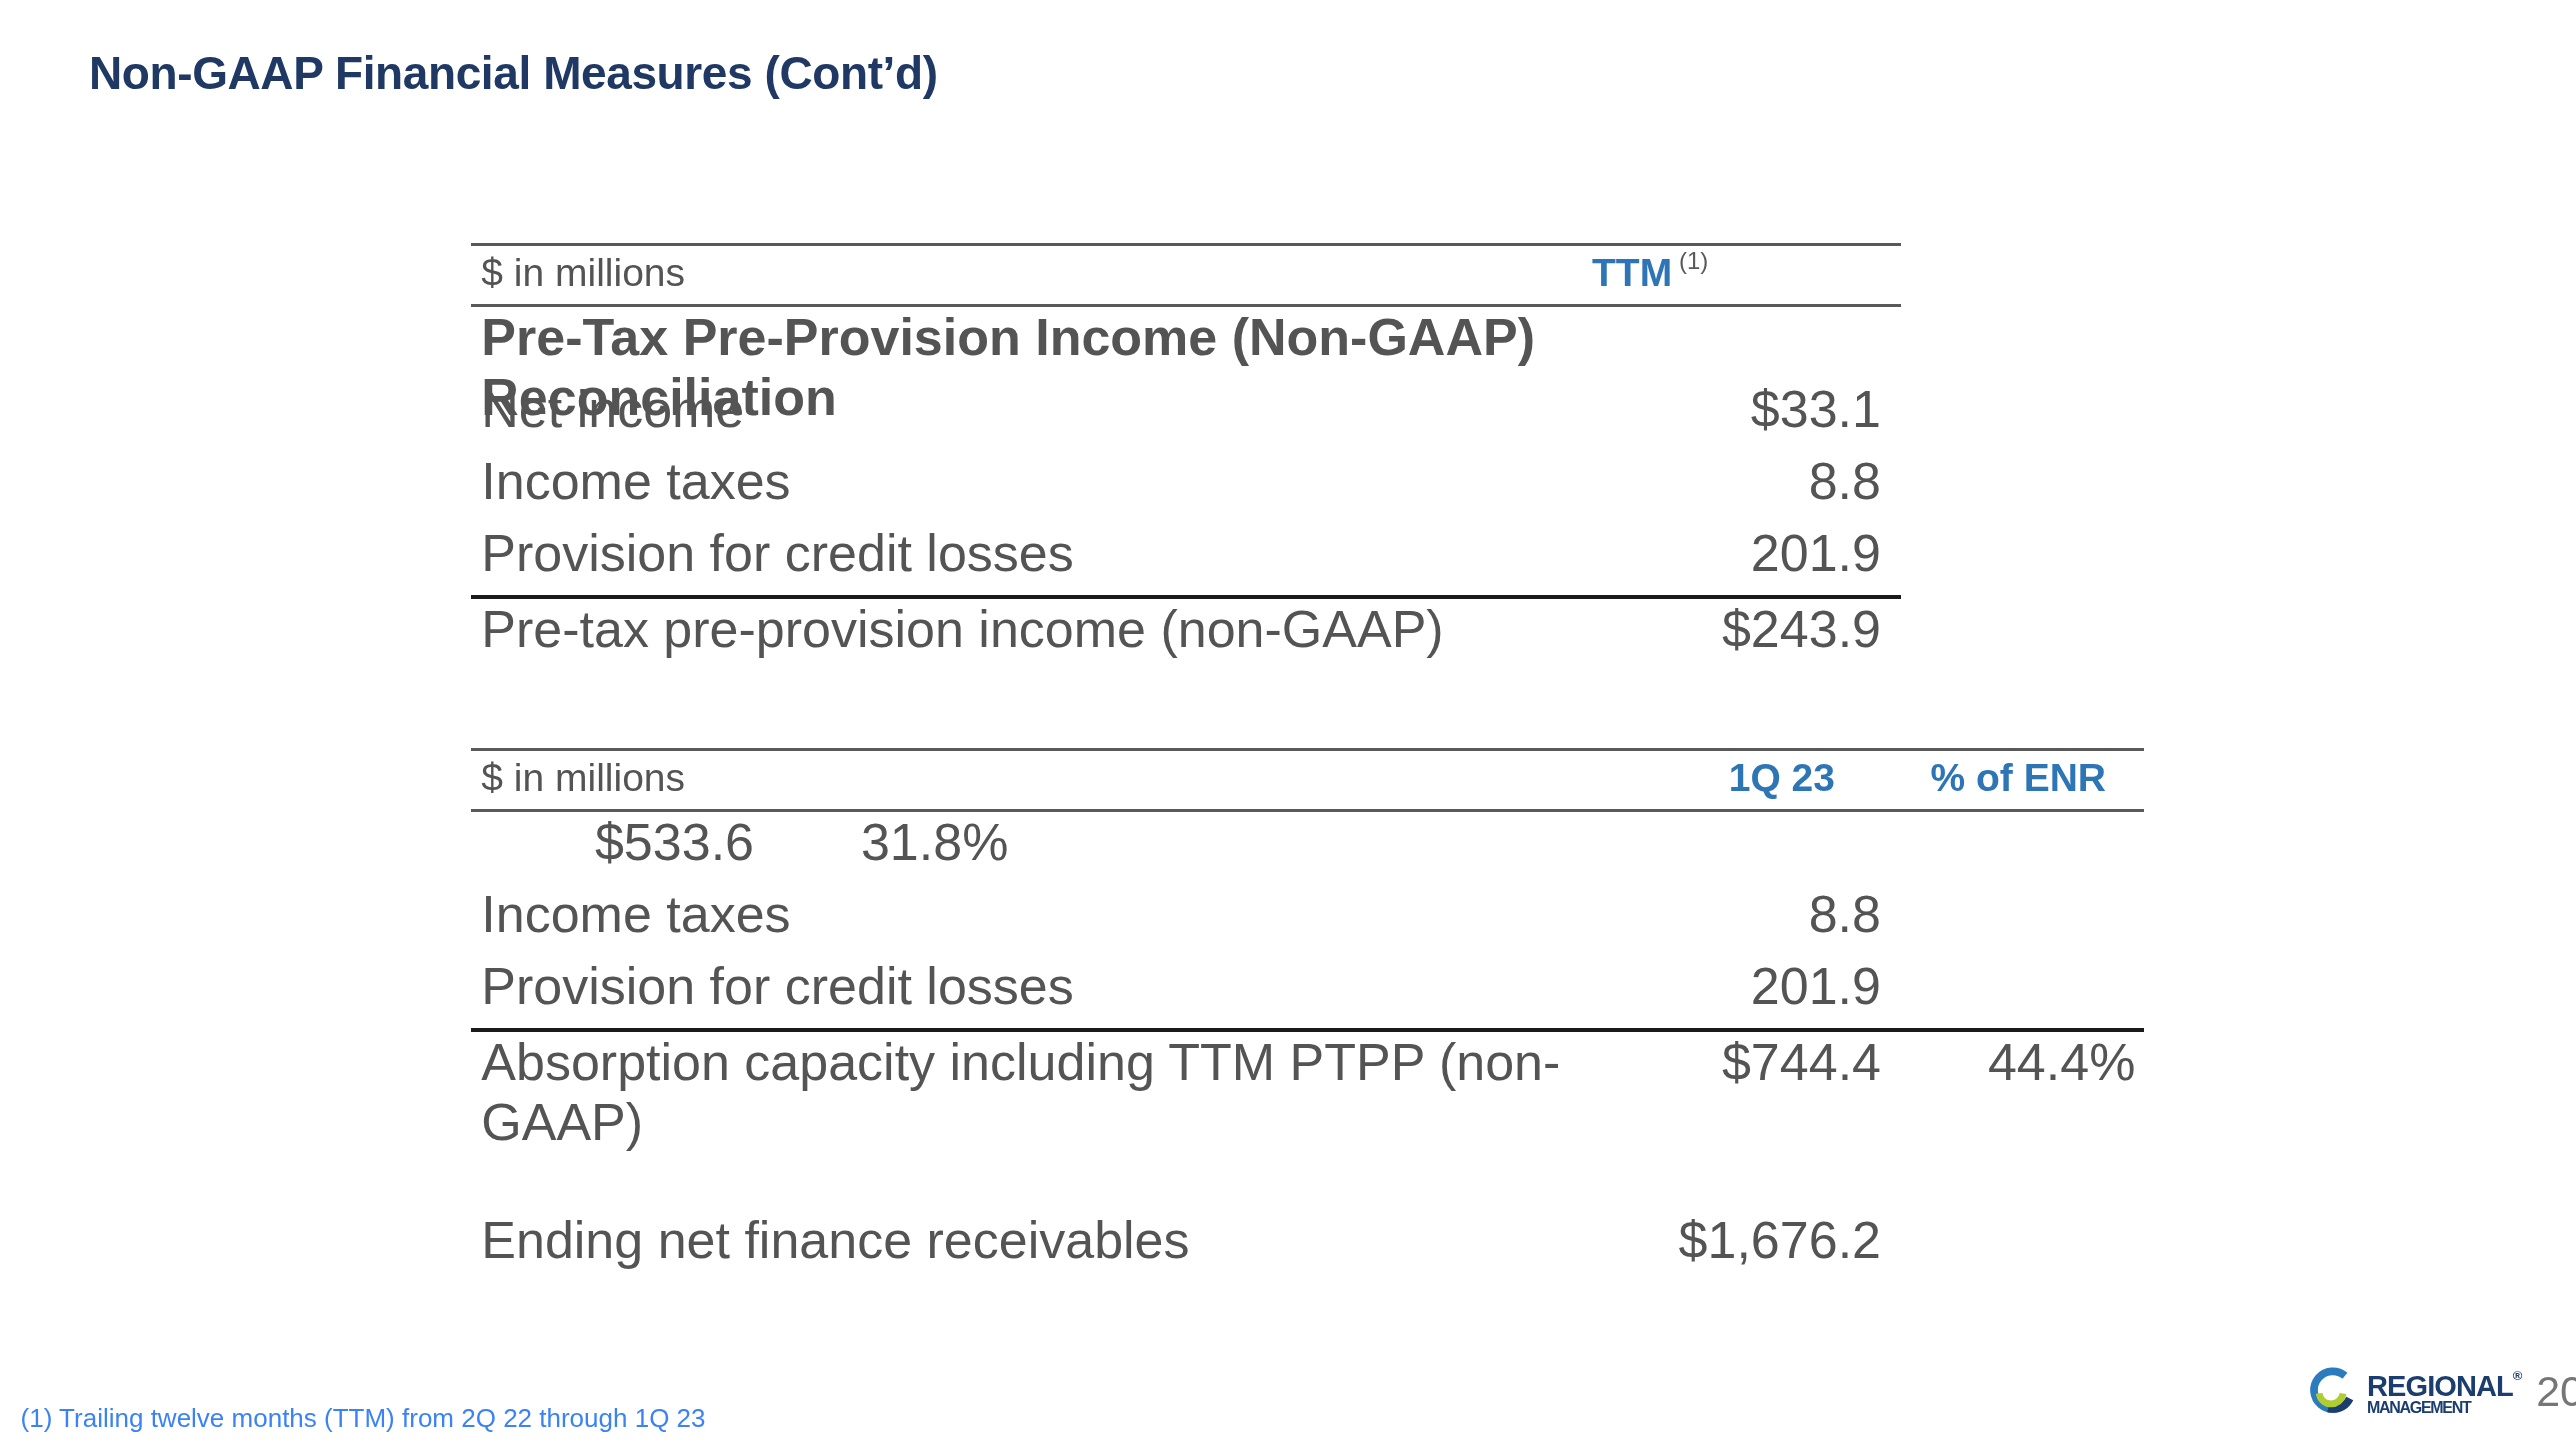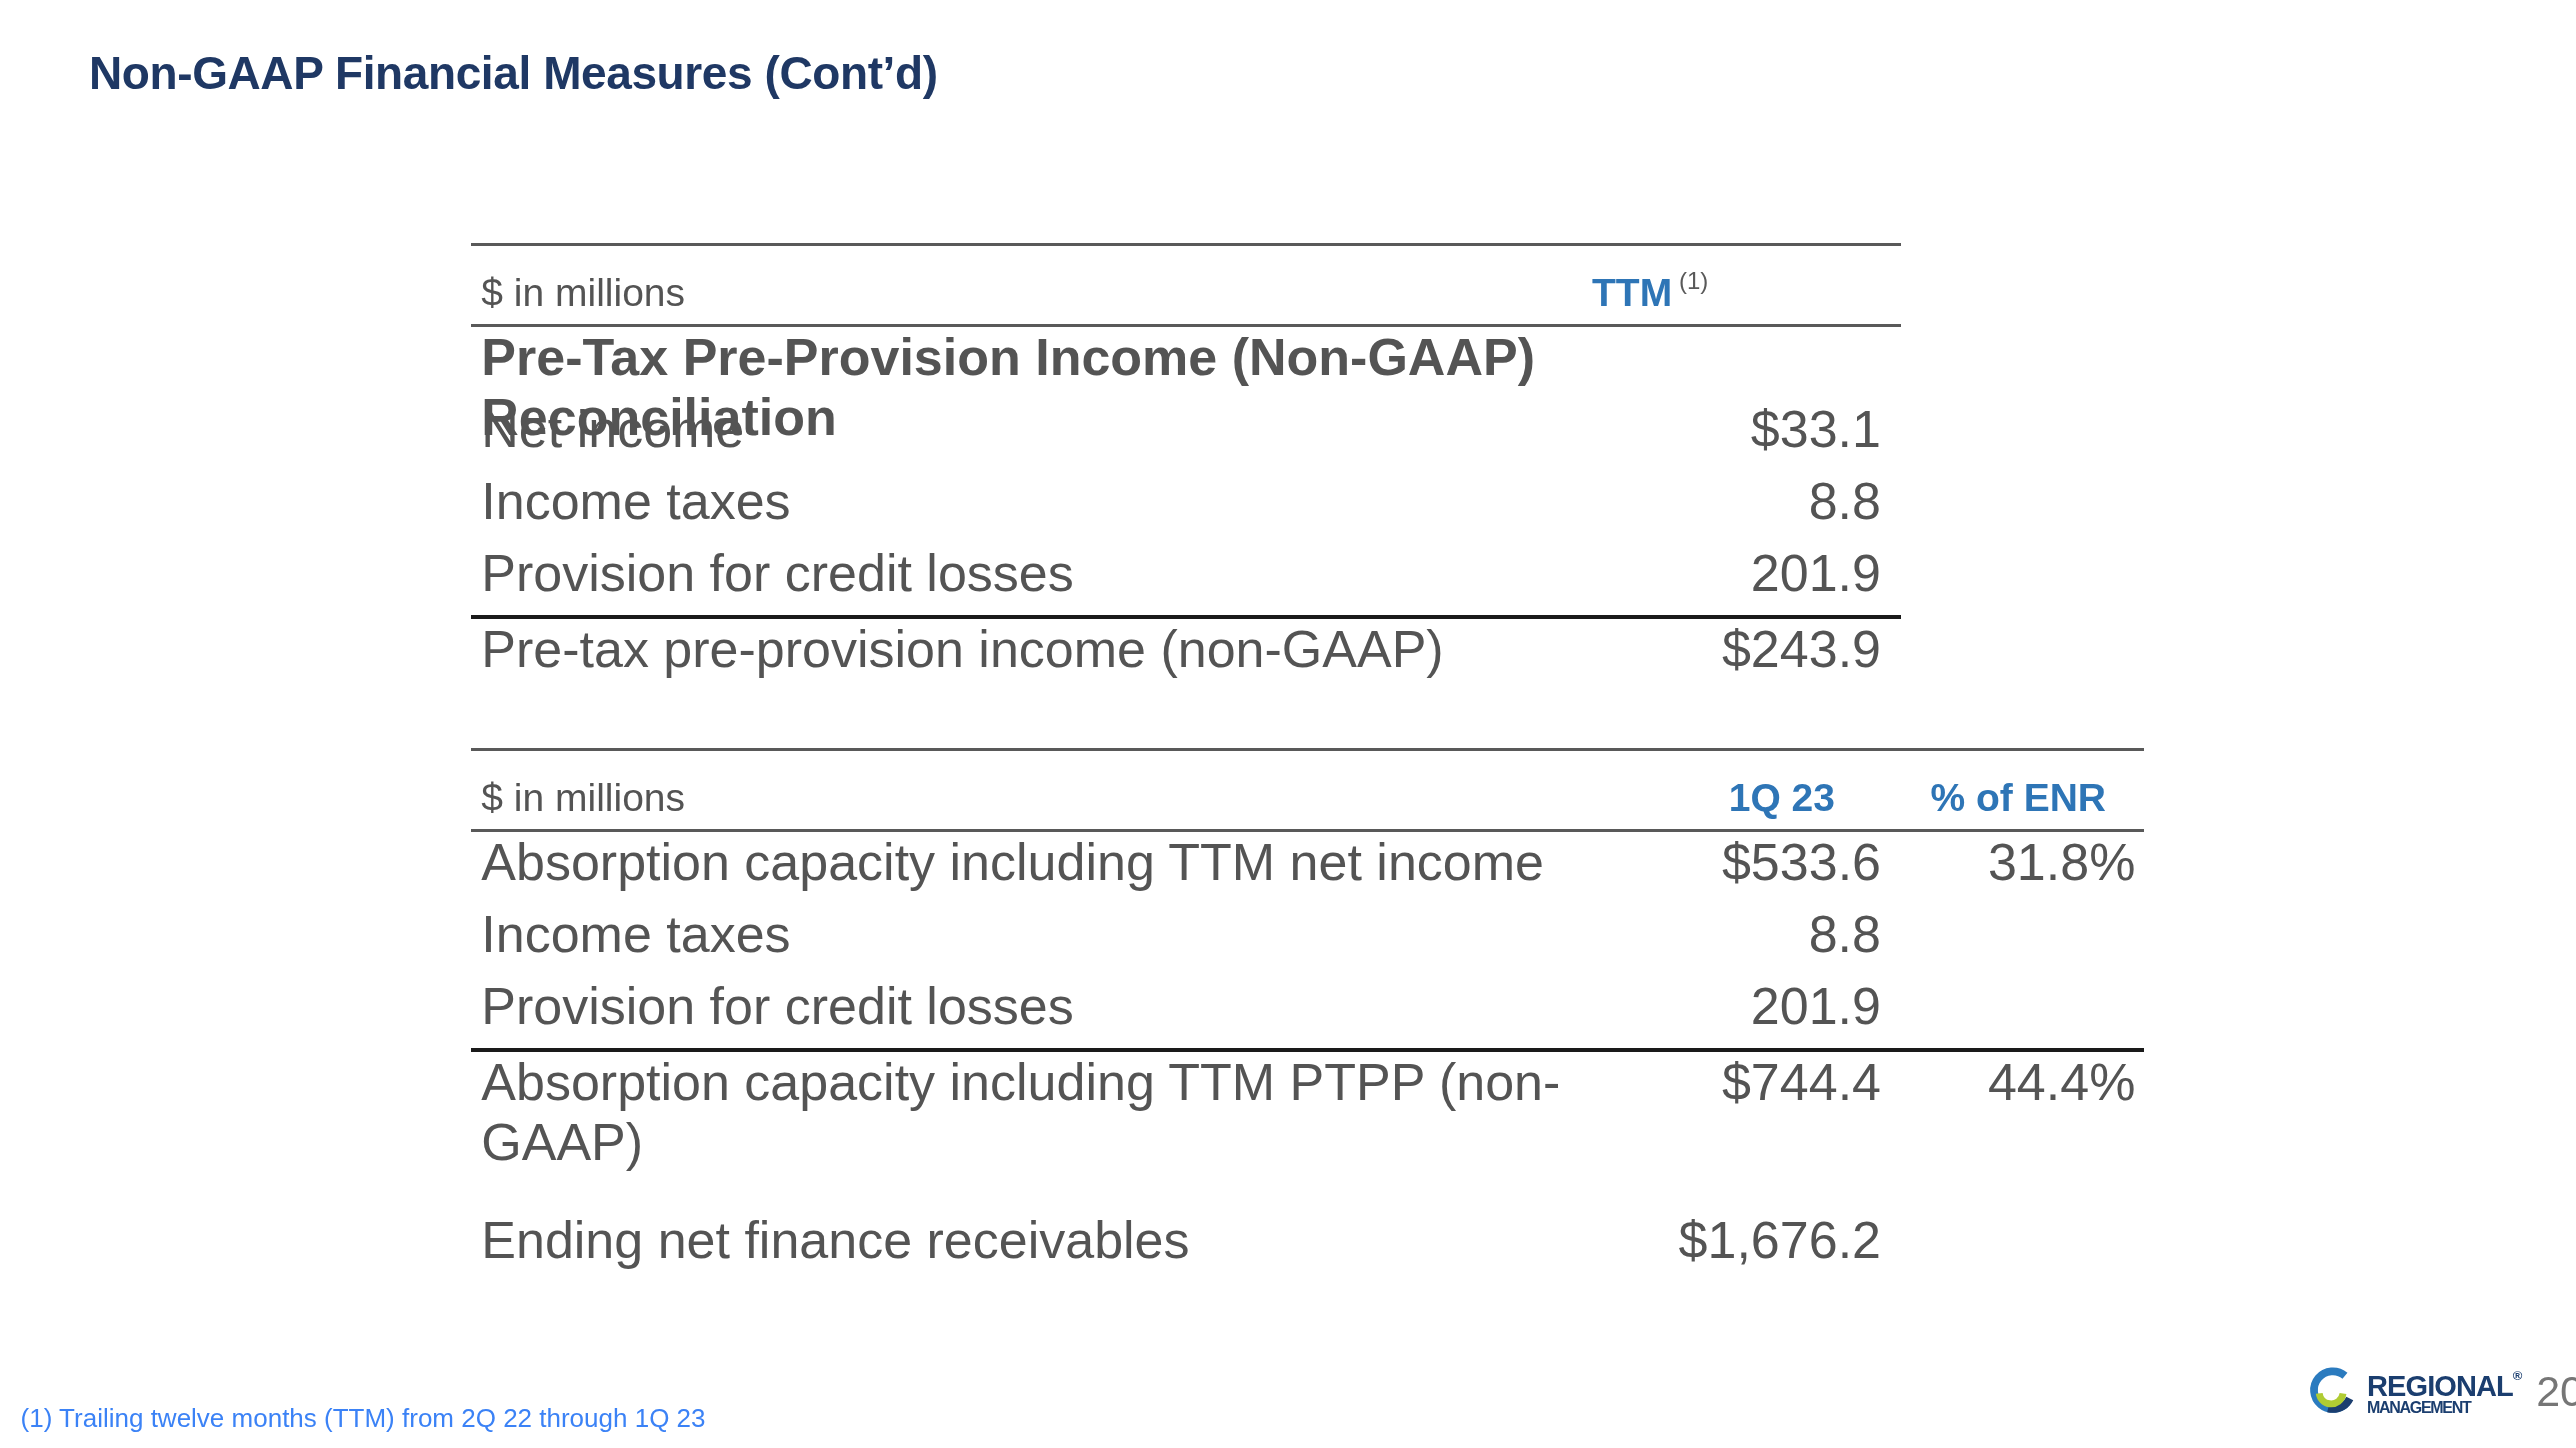--- a/index.html
+++ b/index.html
@@ -11,21 +11,21 @@
     color:#545454;
   }
   .slide-title {
     position:absolute; left:89px; top:48px;
     font-size:46px; font-weight:bold; color:#1F3864;
     letter-spacing:-0.4px; line-height:1.1;
   }
   .fin-table { position:absolute; left:471px; }
   .tbl-header {
     display:flex; align-items:flex-end;
-    height:84px; padding-bottom:8.6px;
+    height:64px; padding-bottom:8.6px;
     border-top:3.4px solid #595959; border-bottom:3.4px solid #595959;
     font-size:39px;
   }
   .row {
     display:flex; align-items:flex-start;
     height:72px; font-size:52px;
   }
   .row.total { border-top:4.3px solid #1a1a1a; }
   .section-header { font-weight:bold; color:#545454; }
   .lbl { flex:1; padding-left:10.3px; }
@@ -99,21 +99,20 @@
   </div>
 </div>
 
 <div class="fin-table" style="top:748px; width:1673px;">
   <div class="tbl-header">
     <div class="hdr-unit">$ in millions</div>
     <div class="t2-hdrval accent">1Q 23</div>
     <div class="t2-hdrpct accent">% of ENR</div>
   </div>
   <div class="row">
-    <div class="lbl">Absorption capacity including TTM net income</div>
     <div class="t2-val">$533.6</div>
     <div class="t2-pct">31.8%</div>
   </div>
   <div class="row">
     <div class="lbl">Income taxes</div>
     <div class="t2-val">8.8</div>
     <div class="t2-pct"></div>
   </div>
   <div class="row">
     <div class="lbl">Provision for credit losses</div>

